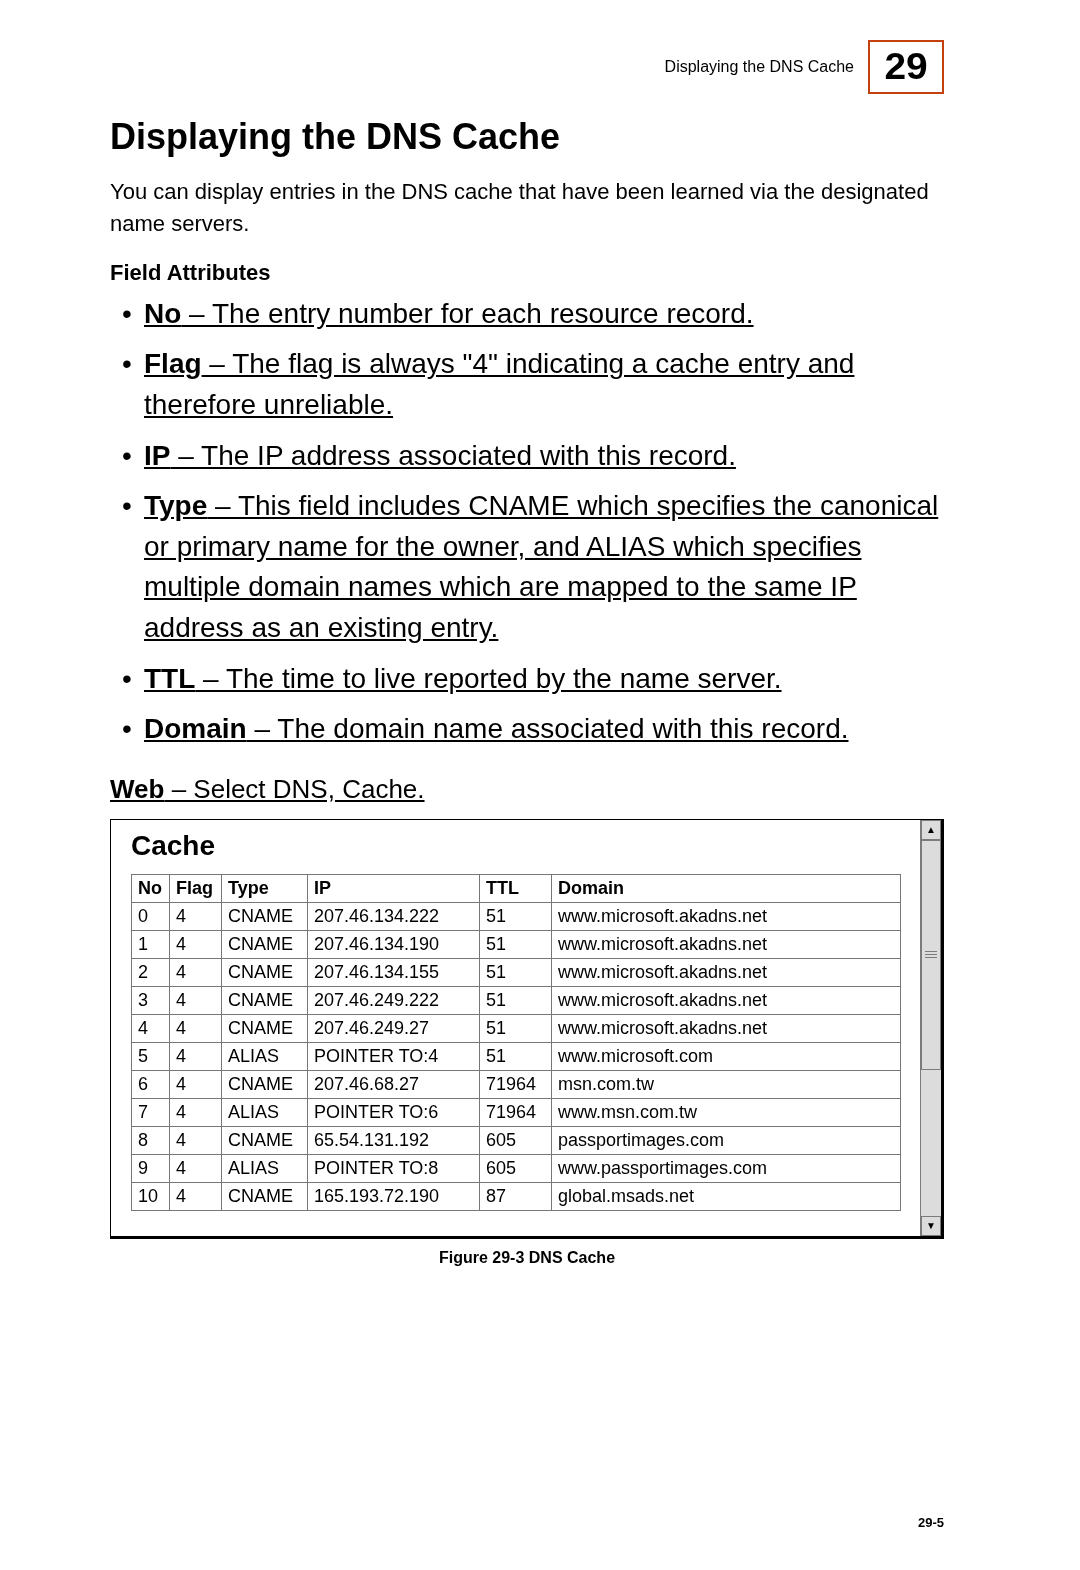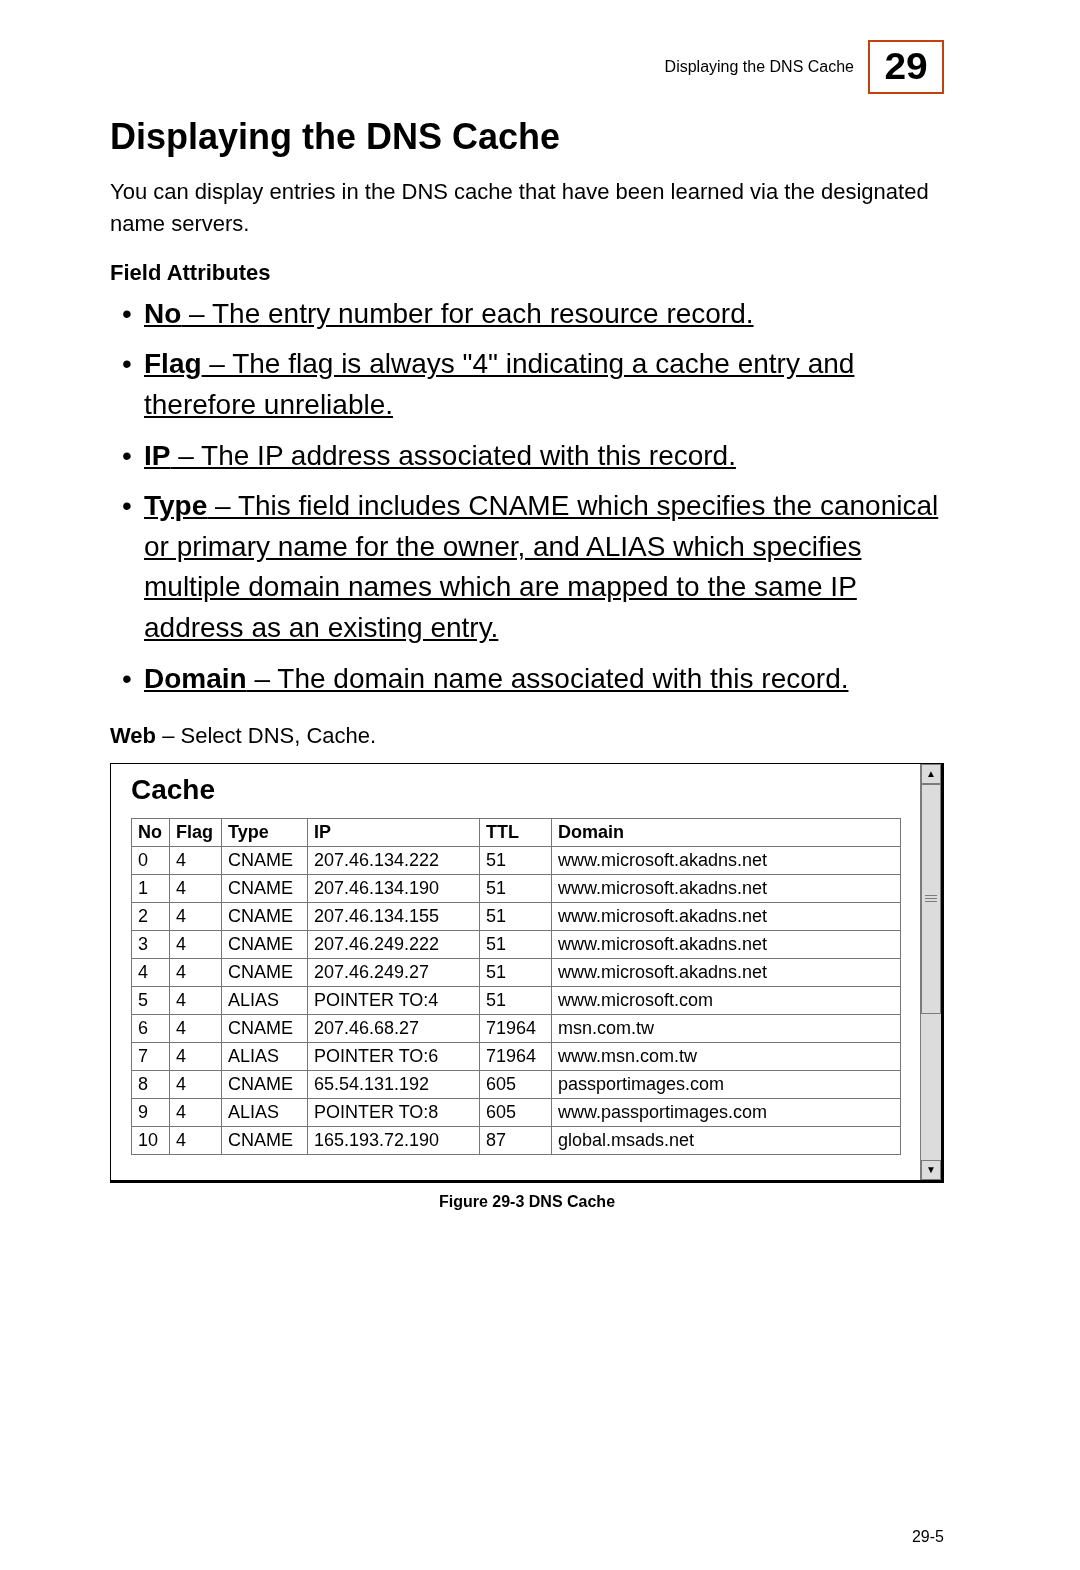--- a/index.html
+++ b/index.html
@@ -69,22 +69,23 @@
     text-decoration: underline;
   }
   ul.attrs li::before {
     content: "•";
     position: absolute;
     left: -22px;
     top: 0;
   }
   .attr-name { font-weight: bold; }
   p.web-line {
-    font-size: 22px;
+    font-size: 26px;
     margin: 6px 0 14px 0;
+    text-decoration: underline;
   }
   .screenshot {
     position: relative;
     border: 1px solid #000;
     border-right-width: 3px;
     border-bottom-width: 3px;
     height: 420px;
     margin-bottom: 10px;
     box-sizing: border-box;
     overflow: hidden;
@@ -168,22 +169,23 @@
   col.c-domain{ }
   .figure-caption {
     text-align: center;
     font-size: 16px;
     font-weight: bold;
     margin-top: 6px;
   }
   .page-number {
     position: absolute;
     right: 100px;
-    bottom: 24px;
-    font-size: 16px;
+    bottom: 40px;
+    font-size: 13px;
+    font-weight: bold;
   }
 </style>
 </head>
 <body>
 
 <div class="page">
   <div class="header-row">
     <span>Displaying the DNS Cache</span>
     <div class="chapter-box">
       <span>29</span>
@@ -194,20 +196,21 @@
 
   <p class="intro">You can display entries in the DNS cache that have been learned via the designated name servers.</p>
 
   <p class="subhead">Field Attributes</p>
 
   <ul class="attrs" id="attr-list">
       <li><span class="attr-name">No</span><span> – The entry number for each resource record.</span></li>
       <li><span class="attr-name">Flag</span><span> – The flag is always "4" indicating a cache entry and therefore unreliable.</span></li>
       <li><span class="attr-name">IP</span><span> – The IP address associated with this record.</span></li>
       <li><span class="attr-name">Type</span><span> – This field includes CNAME which specifies the canonical or primary name for the owner, and ALIAS which specifies multiple domain names which are mapped to the same IP address as an existing entry.</span></li>
+      <li><span class="attr-name">TTL</span><span> – The time to live reported by the name server.</span></li>
       <li><span class="attr-name">Domain</span><span> – The domain name associated with this record.</span></li>
     </ul>
 
   <p class="web-line">
     <span class="attr-name">Web</span><span> – Select DNS, Cache.</span>
   </p>
 
   <div class="screenshot">
     <div class="screenshot-inner">
       <div class="cache-title">Cache</div>

